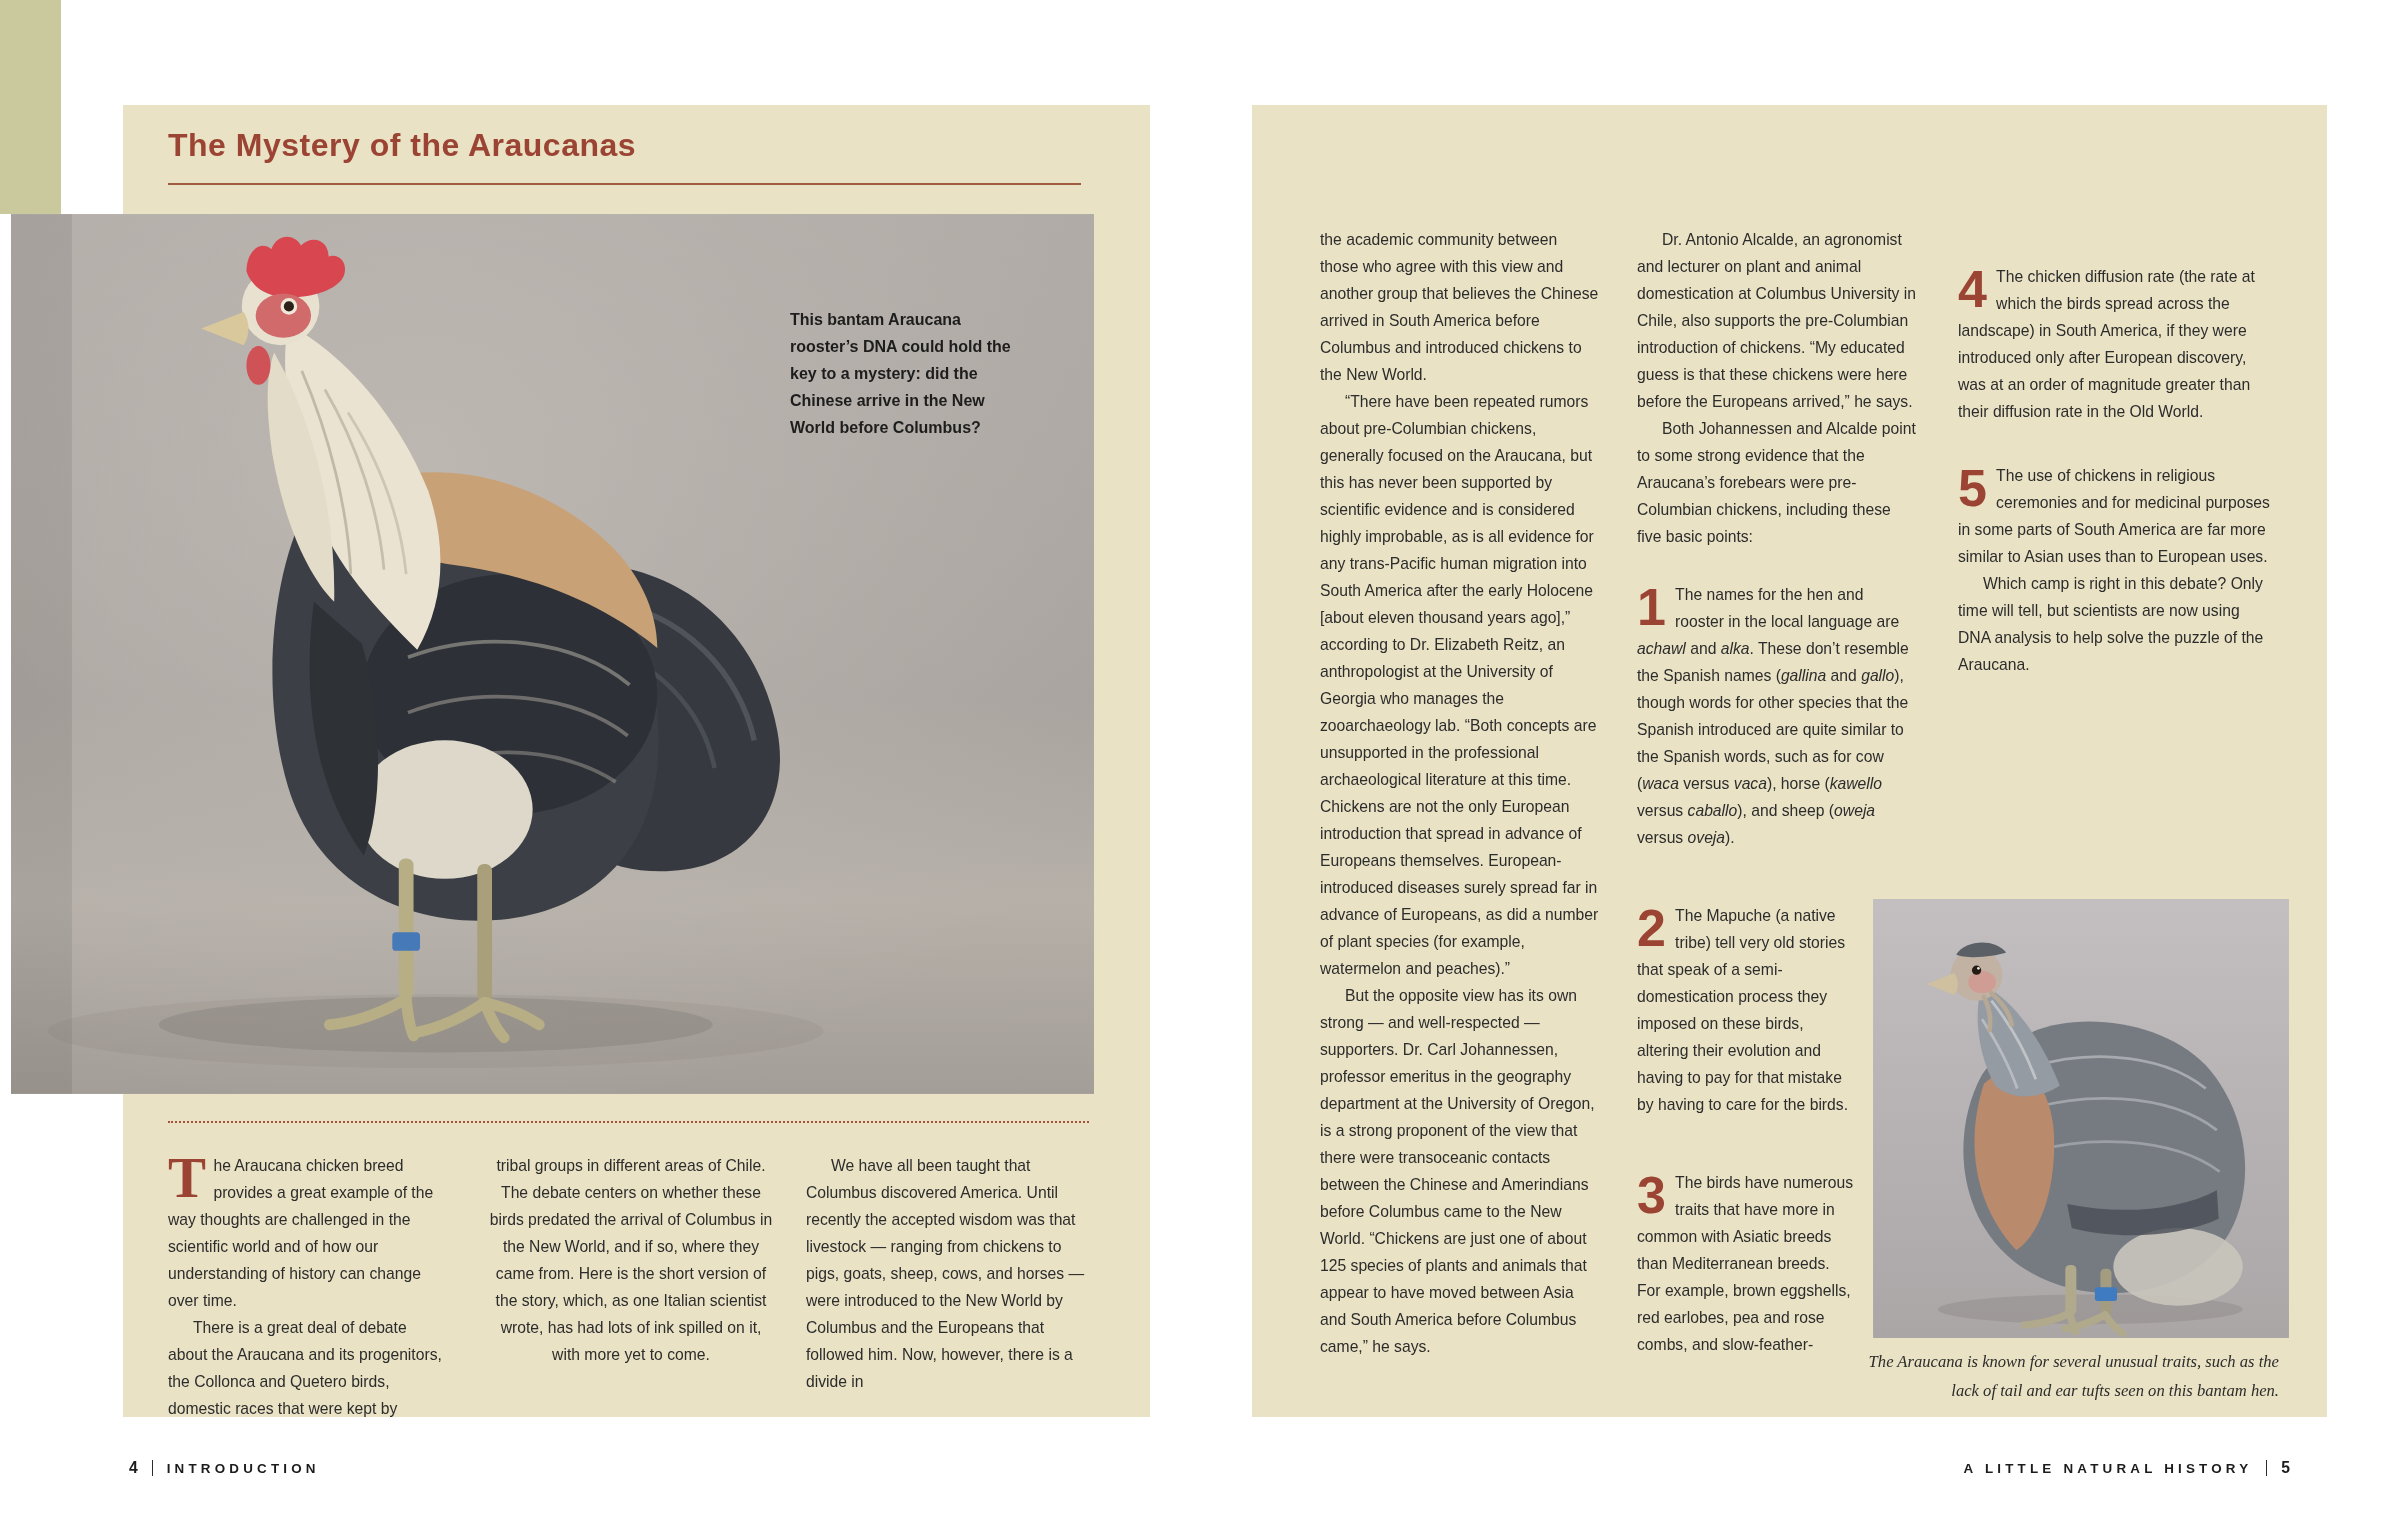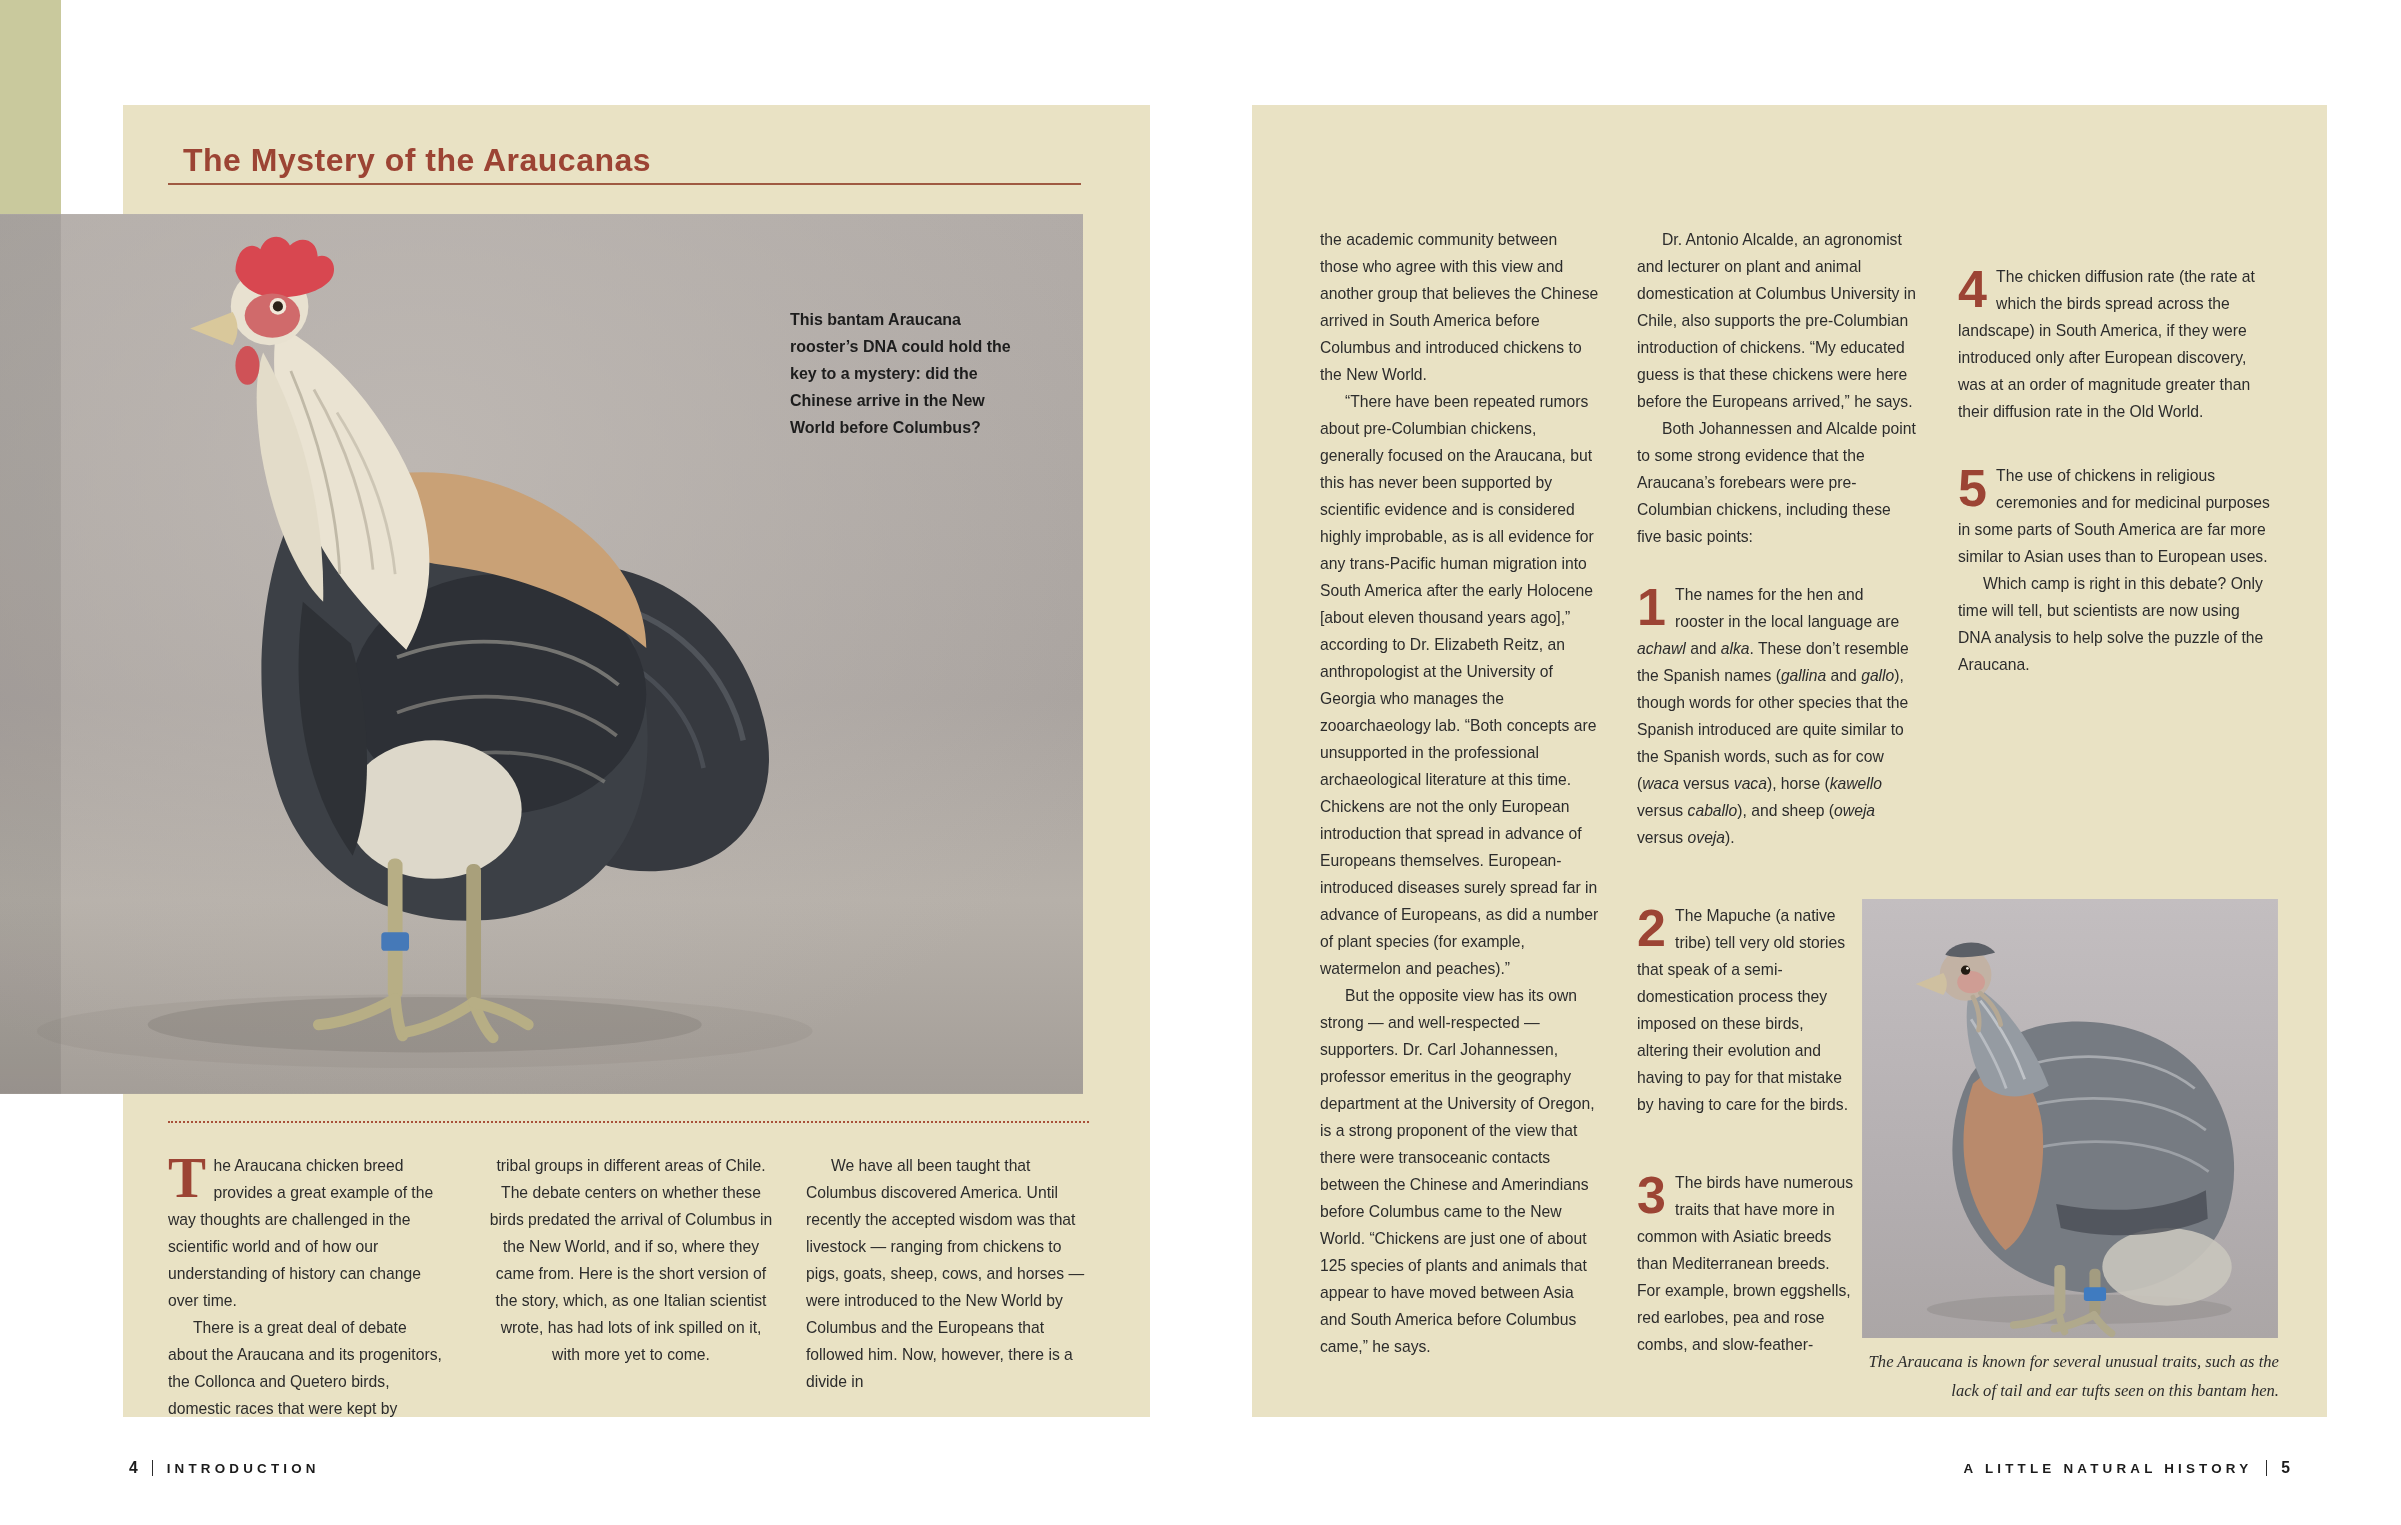--- a/index.html
+++ b/index.html
@@ -5,25 +5,25 @@
   html, body { margin:0; padding:0; background:#ffffff; }
   body { font-family:"Liberation Sans", sans-serif; color:#2c2c2c; }
   .canvas { position:relative; width:2401px; height:1526px; background:#ffffff; overflow:hidden; }
 
   .olive-strip { position:absolute; left:0; top:0; width:61px; height:214px; background:#c9c99d; }
 
   .page { position:absolute; top:105px; height:1312px; background:#e9e2c4; }
   .page-left  { left:123px;  width:1027px; }
   .page-right { left:1252px; width:1075px; }
 
-  .title { position:absolute; left:45px; top:22px; margin:15px; font-size:32px; font-weight:bold;
+  .title { position:absolute; left:45px; top:22px; margin:0; font-size:32px; font-weight:bold;
            letter-spacing:0.5px; color:#9c4434; }
   .title-rule { position:absolute; left:45px; top:78px; width:913px; height:1.8px; background:#9f5a42; }
 
-  .photo { position:absolute; overflow:hidden; }
+  .photo { position:absolute; overflow:hidden;padding-left:11px; }
   .photo-rooster { left:0; top:214px; width:1083px; height:880px; }
   .photo-hen { left:1862px; top:899px; width:416px; height:439px; }
 
   .photo-caption { position:absolute; left:790px; top:92px; width:242px;
                    font-weight:bold; font-size:16px; line-height:27px; color:#1d1d1d; }
 
   .dotted-rule { position:absolute; left:45px; top:1016px; width:921px; height:0;
                  border-top:2.8px dotted #a85038; }
 
   .col { position:absolute; font-size:15.7px; line-height:27px; }

